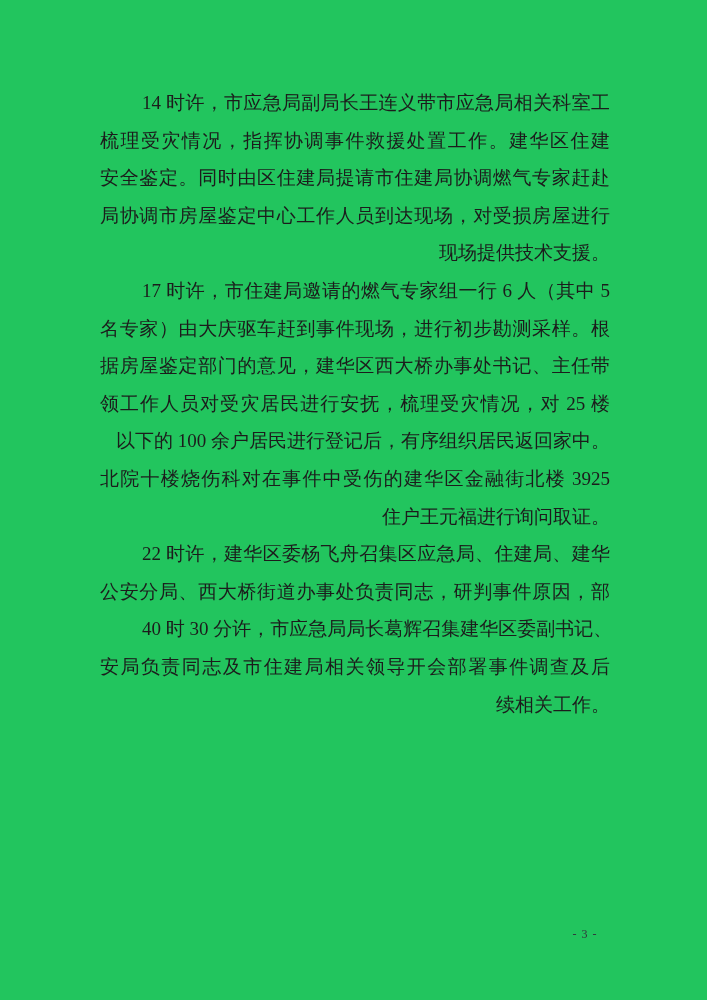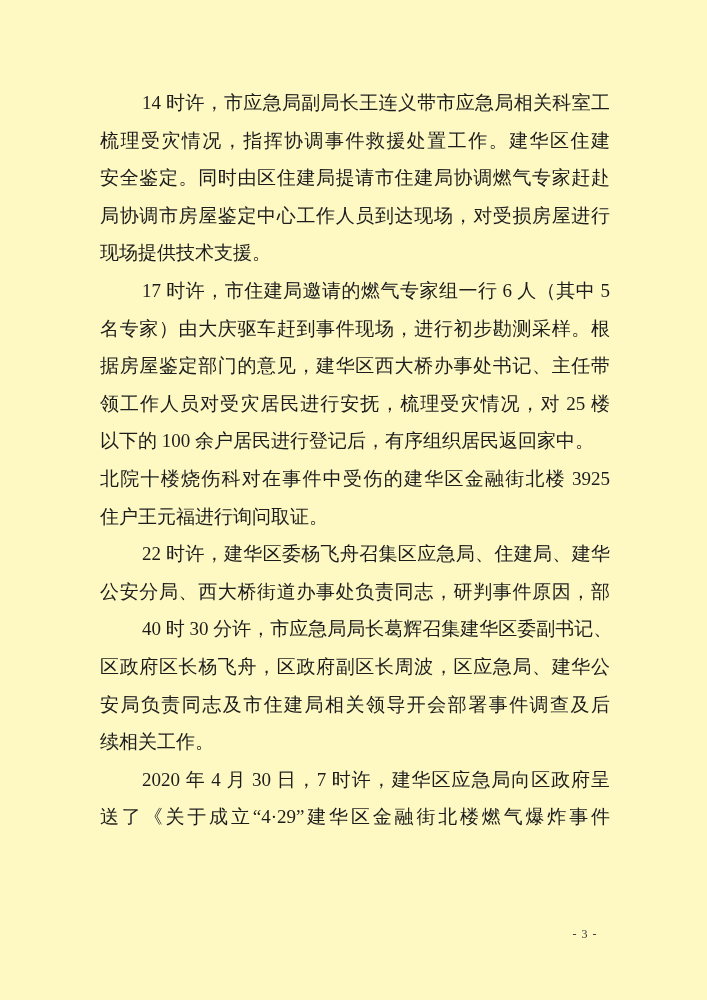--- a/index.html
+++ b/index.html
@@ -4,21 +4,21 @@
 <style>
   html, body {
     margin: 0;
     padding: 0;
     background: #ffffff;
   }
   .page {
     position: relative;
     width: 707px;
     height: 1000px;
-    background: #fef9c3;
+    background: #22c55e;
     overflow: hidden;
     font-family: "Liberation Serif", "DejaVu Serif", serif;
   }
   .text-block {
     position: absolute;
     left: 100px;
     top: 84px;
     width: 510px;
     color: #1c1c1c;
     font-size: 19px;
@@ -34,21 +34,21 @@
     -moz-text-align-last: justify;
     text-justify: inter-character;
     white-space: nowrap;
     overflow: visible;
     height: 37.6px;
   }
   .line.first {
     text-indent: 42px;
   }
   .line.para-end {
-    text-align: left;
+    text-align: right;
     text-align-last: auto;
     -moz-text-align-last: auto;
   }
   .page-number {
     position: absolute;
     left: 563px;
     top: 926px;
     width: 44px;
     text-align: center;
     font-size: 12px;
@@ -79,23 +79,18 @@
       <div class="paragraph">
         <div class="line">北院十楼烧伤科对在事件中受伤的建华区金融街北楼 3925</div>
         <div class="line para-end">住户王元福进行询问取证。</div>
       </div>
       <div class="paragraph">
         <div class="line first">22 时许，建华区委杨飞舟召集区应急局、住建局、建华</div>
         <div class="line">公安分局、西大桥街道办事处负责同志，研判事件原因，部</div>
       </div>
       <div class="paragraph">
         <div class="line first">40 时 30 分许，市应急局局长葛辉召集建华区委副书记、</div>
-        <div class="line">区政府区长杨飞舟，区政府副区长周波，区应急局、建华公</div>
         <div class="line">安局负责同志及市住建局相关领导开会部署事件调查及后</div>
         <div class="line para-end">续相关工作。</div>
-      </div>
-      <div class="paragraph">
-        <div class="line first">2020 年 4 月 30 日，7 时许，建华区应急局向区政府呈</div>
-        <div class="line">送了《关于成立“4·29”建华区金融街北楼燃气爆炸事件</div>
       </div>
     </div>
   <div class="page-number">- 3 -</div>
 </div>
 
 </body></html>

